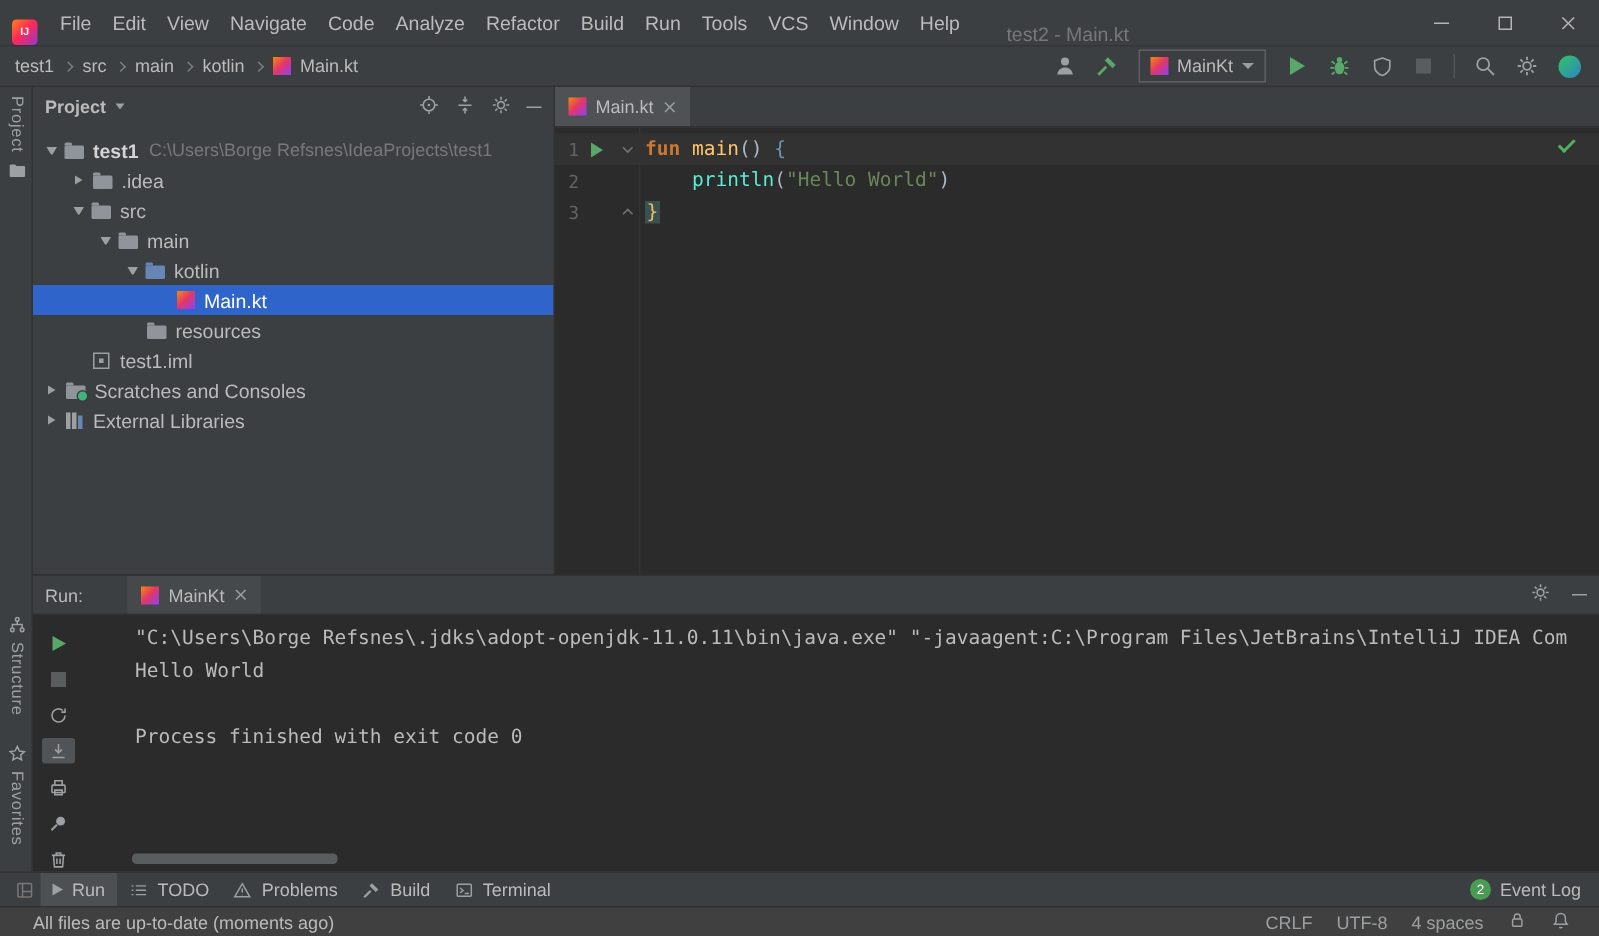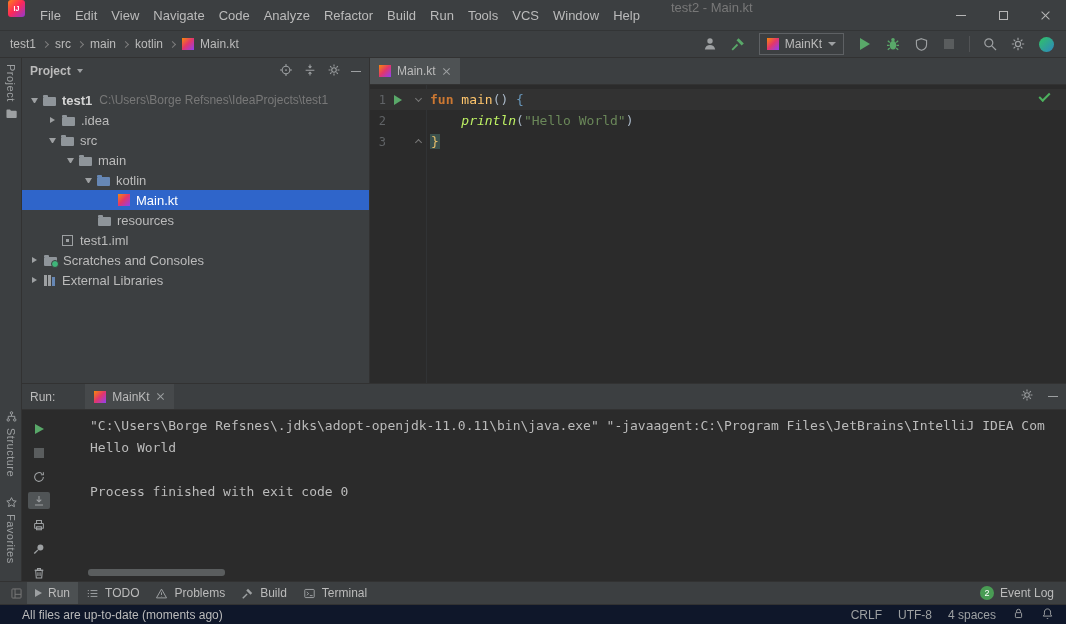--- a/index.html
+++ b/index.html
@@ -3,21 +3,21 @@
 <meta charset="utf-8">
 <style>
   * { margin:0; padding:0; box-sizing:border-box; }
   html,body { width:1066px; height:624px; overflow:hidden; }
   body { background:#2b2b2b; font-family:"Liberation Sans",sans-serif; color:#bbbbbb; font-size:12px; }
   .app { width:1066px; height:624px; display:flex; flex-direction:column; }
 
   svg.i { stroke:currentColor; fill:none; stroke-width:1.2; }
 
   
-  .titlebar { flex:0 0 30px; background:#3c3f41; display:flex; align-items:flex-start; padding-left:8px; }
+  .titlebar { flex:0 0 30px; background:#3c3f41; display:flex; align-items:flex-end; padding-left:8px; }
   .ij-logo { width:17px; height:17px; border-radius:3px; background:linear-gradient(135deg,#fc801d,#fe2857 48%,#9039d0); color:#fff; font-size:7px; font-weight:bold; display:flex; align-items:center; justify-content:center; margin-right:8px; flex:0 0 17px; }
   .menu-item { padding:0 7px; height:30px; display:flex; align-items:center; color:#bbbbbb; font-size:13px; }
   .window-title { color:#787878; font-size:13px; margin-left:24px; white-space:nowrap; }
   .tb-spacer { flex:1; }
   .win-btn { width:42px; height:30px; display:flex; align-items:center; justify-content:center; }
   .min-glyph { width:10px; height:1px; background:#b6b6b6; }
   .max-glyph { width:9px; height:9px; border:1px solid #b6b6b6; }
   .close-glyph { position:relative; width:11px; height:11px; }
   .close-glyph::before,.close-glyph::after { content:""; position:absolute; left:5px; top:0; width:1px; height:11px; background:#b6b6b6; }
   .close-glyph::before { transform:rotate(45deg); } .close-glyph::after { transform:rotate(-45deg); }
@@ -88,21 +88,21 @@
   .foldslot { width:17px; display:flex; justify-content:center; flex:0 0 17px; }
   .gut-play { width:0; height:0; border-left:8px solid #59A869; border-top:5px solid transparent; border-bottom:5px solid transparent; }
   .fold-chev { width:5px; height:5px; border-right:1.4px solid #787878; border-bottom:1.4px solid #787878; }
   .fold-chev.down { transform:rotate(45deg); margin-top:-2px; }
   .fold-chev.up { transform:rotate(-135deg); margin-top:2px; }
   .code { white-space:pre; padding-left:3px; }
   .t-kw { color:#cc7832; font-weight:bold; }
   .t-fn { color:#ffc66d; }
   .t-pl { color:#a9b7c6; }
   .t-brO { color:#6897bb; }
-  .t-call { color:#bef264; font-style:italic; }
+  .t-call { color:#5eead4; }
   .t-str { color:#6a8759; }
   .t-brC { color:#e8bf6a; background:#3b514d; padding:0 1px; }
   .ed-check { position:absolute; top:8px; right:16px; width:11px; height:6px; border-left:2px solid #4db15e; border-bottom:2px solid #4db15e; transform:rotate(-45deg); }
 
   
   .run-panel { flex:0 0 192px; background:#2b2b2b; border-top:1px solid #323232; display:flex; flex-direction:column; min-width:0; }
   .run-header { flex:0 0 25px; background:#3c3f41; border-bottom:1px solid #323232; display:flex; align-items:center; padding:0 8px; }
   .run-label { color:#bbbbbb; margin-right:30px; }
   .run-tab { height:25px; background:#46494b; display:flex; align-items:center; gap:6px; padding:0 9px; }
   .rh-tools { margin-left:auto; display:flex; align-items:center; gap:14px; color:#9da0a2; }
@@ -117,21 +117,21 @@
   .hscroll { position:absolute; left:66px; bottom:5px; width:137px; height:7px; border-radius:3px; background:#5a5d5e; }
 
   
   .bottombar { flex:0 0 22px; background:#3c3f41; border-top:1px solid #323232; display:flex; align-items:center; padding:0 6px; font-size:12px; color:#bbbbbb; }
   .bb-item { display:flex; align-items:center; gap:6px; padding:0 8px; height:22px; white-space:nowrap; }
   .bb-item.active { background:#4c5052; }
   .bb-tri { width:0; height:0; border-left:7px solid #9da0a2; border-top:4.5px solid transparent; border-bottom:4.5px solid transparent; }
   .bb-right { margin-left:auto; display:flex; align-items:center; gap:6px; padding-right:6px; }
   .badge { width:14px; height:14px; border-radius:50%; background:#499C54; color:#fff; font-size:9px; display:flex; align-items:center; justify-content:center; }
 
-  .statusbar { flex:0 0 20px; background:#0f172a; border-top:1px solid #323232; display:flex; align-items:center; padding:0 12px 0 22px; font-size:12px; color:#bbbbbb;justify-content:flex-end; }
+  .statusbar { flex:0 0 20px; background:#404040; border-top:1px solid #323232; display:flex; align-items:center; padding:0 19px 0 22px; font-size:12px; color:#bbbbbb;justify-content:flex-end; }
   .sb-right { margin-left:auto; display:flex; align-items:center; gap:16px; color:#9da0a2; }
 </style>
 </head>
 <body>
 
 <svg width="0" height="0" style="position:absolute">
   <defs>
     <symbol id="sym-gear" viewBox="0 0 16 16">
         <circle cx="8" cy="8" r="2.6"></circle>
         <path d="M8 1.8v2.2M8 12v2.2M1.8 8H4M12 8h2.2M3.6 3.6l1.6 1.6M10.8 10.8l1.6 1.6M12.4 3.6l-1.6 1.6M5.2 10.8l-1.6 1.6"></path>

